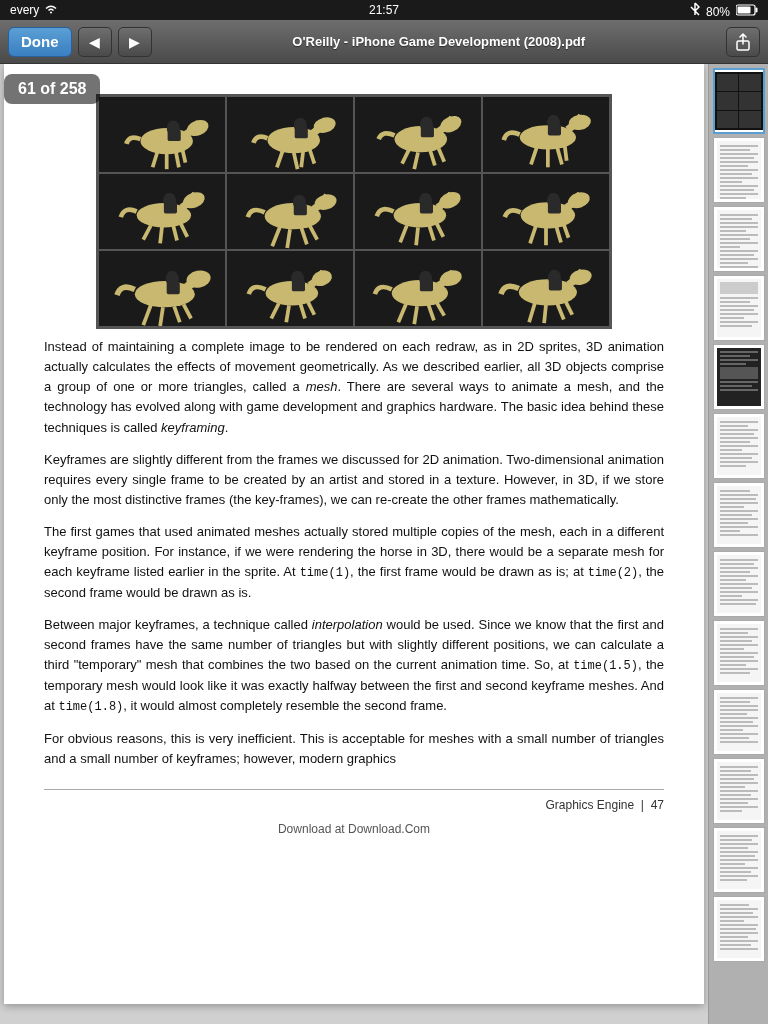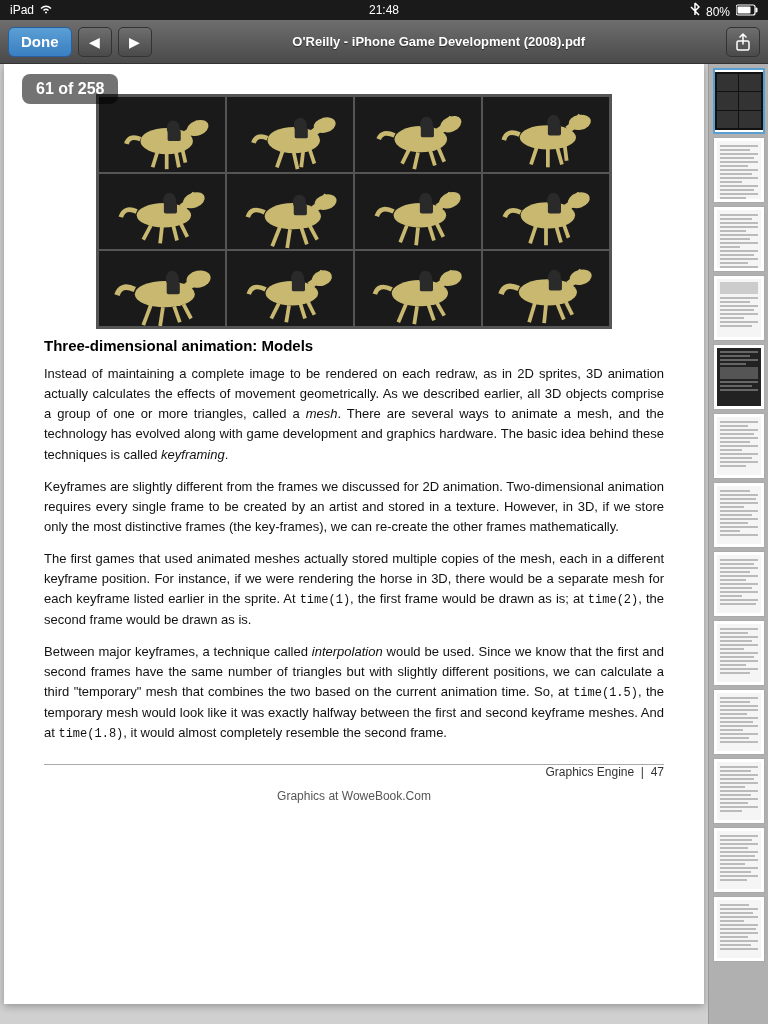--- a/index.html
+++ b/index.html
@@ -101,21 +101,21 @@
       height: 960px;
       overflow-y: auto;
       background: #d0d0d0;
       position: relative;
     }
 
     
     #page-badge {
       position: absolute;
       top: 10px;
-      left: 22px;
+      left: 4px;
       background: rgba(0,0,0,0.55);
       color: white;
       font-size: 16px;
       font-family: Arial, sans-serif;
       font-weight: bold;
       padding: 6px 14px;
       border-radius: 8px;
       z-index: 10;
     }
 
@@ -174,20 +174,21 @@
     .code-inline {
       font-family: 'Courier New', monospace;
       font-size: 12px;
       background: transparent;
     }
 
     
     .page-footer {
       border-top: 1px solid #aaa;
       margin-top: 20px;
+      padding-top: 8px;
       display: flex;
       justify-content: space-between;
       align-items: center;
     }
     .footer-text {
       font-size: 12px;
       font-family: Arial, sans-serif;
       color: #333;
     }
     .watermark {
@@ -225,31 +226,31 @@
     }
     .thumb-item.active {
       border: 2px solid #5a9fd4;
     }
   </style>
 </head>
 <body>
 
 <div id="status-bar">
   <div class="status-left">
-    <span>iPad</span>
+    <span>every</span>
     <span>
       <svg width="14" height="10" viewBox="0 0 14 10">
         <path d="M7 8 L7 8" stroke="white" stroke-width="2" fill="none"></path>
         <path d="M4.5 6.5 Q7 4 9.5 6.5" stroke="white" stroke-width="1.5" fill="none"></path>
         <path d="M2 4.5 Q7 0 12 4.5" stroke="white" stroke-width="1.5" fill="none"></path>
         <circle cx="7" cy="8.5" r="1" fill="white"></circle>
       </svg>
     </span>
   </div>
-  <div class="status-center">21:48</div>
+  <div class="status-center">21:57</div>
   <div class="status-right">
     <span>
       <svg width="10" height="14" viewBox="0 0 10 14">
         <path d="M5 1 L9 5 L5 9 L9 13 M5 1 L5 13 M5 9 L1 5" stroke="white" stroke-width="1.5" fill="none"></path>
       </svg>
     </span>
     <span>80%</span>
     <span>
       <svg width="22" height="12" viewBox="0 0 22 12">
         <rect x="0" y="1" width="19" height="10" rx="2" stroke="white" stroke-width="1.2" fill="none"></rect>
@@ -484,47 +485,49 @@
                 <path d="M26 38 Q11 31 7 44" stroke="#c8b870" stroke-width="6" fill="none"></path>
                 <ellipse cx="64" cy="26" rx="7" ry="8" fill="#2a2a2a"></ellipse>
                 <rect x="58" y="28" width="14" height="12" fill="#2a2a2a" rx="2"></rect>
               </g>
             </svg>
           </div>
         </div>
       </div>
 
 
-      <h2 class="section-heading">Three-dimensional animation: Models</h2>
 
       <p class="body-text">
         Instead of maintaining a complete image to be rendered on each redraw, as in 2D sprites, 3D animation actually calculates the effects of movement geometrically. As we described earlier, all 3D objects comprise a group of one or more triangles, called a <em>mesh</em>. There are several ways to animate a mesh, and the technology has evolved along with game development and graphics hardware. The basic idea behind these techniques is called <em>keyframing</em>.
       </p>
 
       <p class="body-text">
         Keyframes are slightly different from the frames we discussed for 2D animation. Two-dimensional animation requires every single frame to be created by an artist and stored in a texture. However, in 3D, if we store only the most distinctive frames (the key-frames), we can re-create the other frames mathematically.
       </p>
 
       <p class="body-text">
         The first games that used animated meshes actually stored multiple copies of the mesh, each in a different keyframe position. For instance, if we were rendering the horse in 3D, there would be a separate mesh for each keyframe listed earlier in the sprite. At <span class="code-inline">time(1)</span>, the first frame would be drawn as is; at <span class="code-inline">time(2)</span>, the second frame would be drawn as is.
       </p>
 
       <p class="body-text">
         Between major keyframes, a technique called <em>interpolation</em> would be used. Since we know that the first and second frames have the same number of triangles but with slightly different positions, we can calculate a third "temporary" mesh that combines the two based on the current animation time. So, at <span class="code-inline">time(1.5)</span>, the temporary mesh would look like it was exactly halfway between the first and second keyframe meshes. And at <span class="code-inline">time(1.8)</span>, it would almost completely resemble the second frame.
       </p>
 
+      <p class="body-text">
+        For obvious reasons, this is very inefficient. This is acceptable for meshes with a small number of triangles and a small number of keyframes; however, modern graphics
+      </p>
 
       <div class="page-footer">
         <span></span>
         <span class="footer-text">
           <span>Graphics Engine</span>&nbsp;&nbsp;<span>|</span>&nbsp;&nbsp;<span>47</span>
         </span>
       </div>
 
-      <div class="watermark">Graphics at WoweBook.Com</div>
+      <div class="watermark">Download at Download.Com</div>
 
     </div>
   </div>
 
   <div id="thumbnail-sidebar">
 
     <div class="thumb-item active">
       <div style="width:48px;height:58px;background:#111;display:grid;grid-template-columns:1fr 1fr;gap:1px;padding:2px;">
         <div style="background:#333;"></div>
         <div style="background:#333;"></div>

